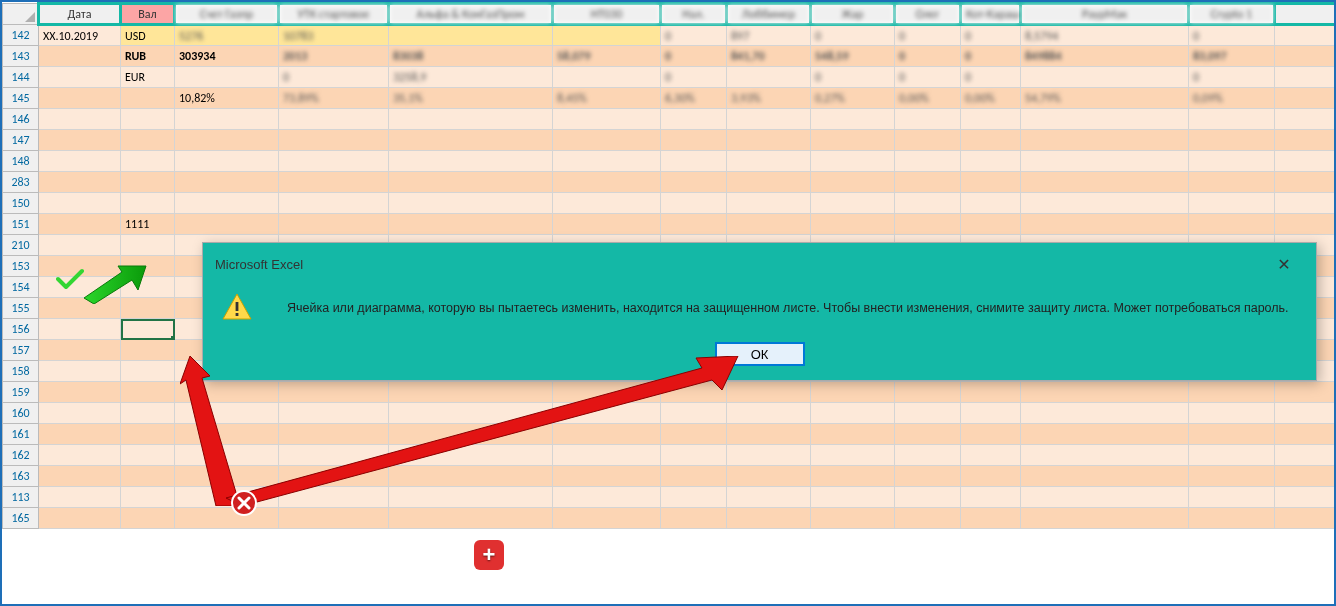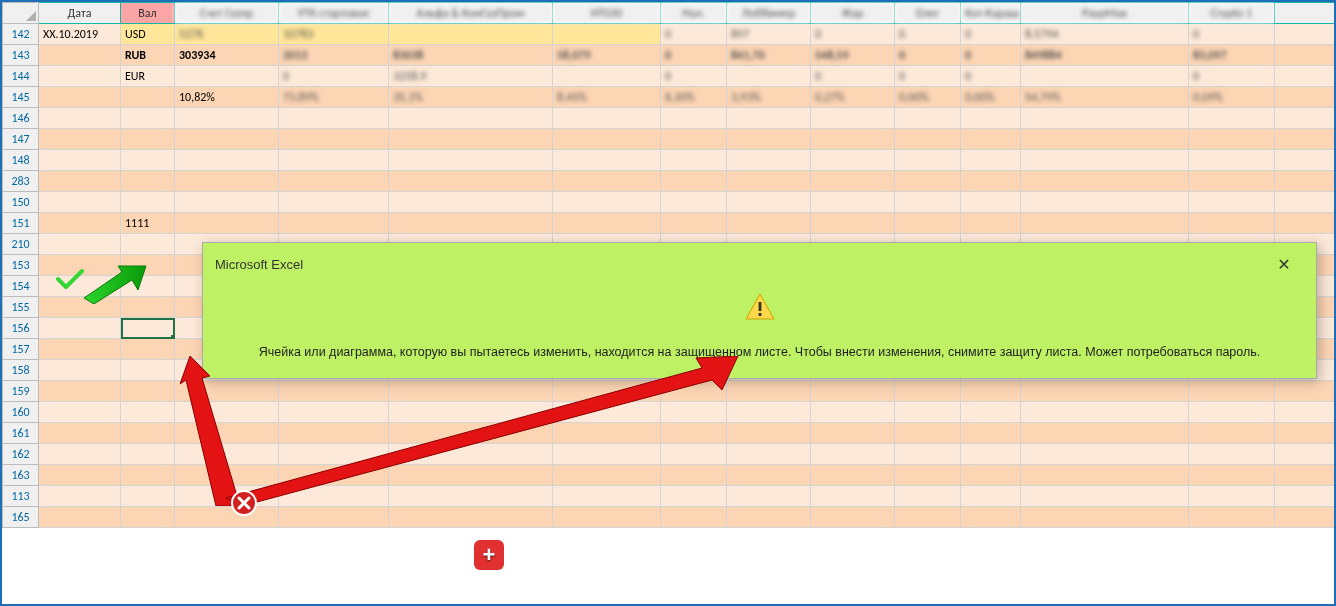--- a/index.html
+++ b/index.html
@@ -30,21 +30,21 @@
     padding: 0 4px;
     text-align: left;
     white-space: nowrap;
     overflow: hidden;
   }
   th {
     background: #f0f0f0;
     font-weight: normal;
     text-align: center;
     color: #333;
-    border: 1px solid #14b8a6;
+    border: 3px solid #14b8a6;
     position: relative;
   }
   th.active { background: #fca5a5; }
   .rowhdr {
     background: #f0f0f0;
     text-align: center;
     color: #0369a1;
     border: 1px solid #bbb;
     font-size: 12px;
   }
@@ -78,21 +78,21 @@
     width: 6px; height: 6px;
     background: #217346;
   }
   .blur { filter: blur(2px); color: #555; }
 
   
   .dialog {
     position: absolute;
     top: 240px; left: 200px;
     width: 1115px;
-    background: #bef264;
+    background: #14b8a6;
     border: 1px solid #aaa;
     box-shadow: 3px 3px 12px rgba(0,0,0,.25);
     z-index: 50;
     font-family: "Segoe UI", Arial, sans-serif;
   }
   .dlg-title {
     display: flex;
     justify-content: space-between;
     align-items: center;
     padding: 8px 12px;
@@ -102,22 +102,21 @@
   .dlg-close {
     width: 40px; height: 26px;
     display: flex; align-items: center; justify-content: center;
     font-size: 16px;
     cursor: pointer;
   }
   .dlg-body {
     display: flex;
     align-items: center;
     padding: 6px 18px 16px 18px;
-    gap: 18px;
-    flex-direction: column;
+    gap: 34px;
   }
   .warn-icon svg { width: 32px; height: 32px; }
   .dlg-msg { font-size: 12.5px; color: #222; line-height: 1.4; }
   .dlg-btns {
     text-align: center;
     padding: 0 0 14px 0;
   }
   .dlg-ok {
     width: 90px; height: 24px;
     border: 2px solid #0078d7;
@@ -623,20 +622,23 @@
   <div class="dlg-body">
     <span class="warn-icon">
       <svg viewBox="0 0 32 32">
           <polygon points="16,3 30,28 2,28" fill="#ffd94a" stroke="#c9a200" stroke-width="1"></polygon>
           <rect x="14.6" y="11" width="2.8" height="9" fill="#333"></rect>
           <rect x="14.6" y="22" width="2.8" height="3" fill="#333"></rect>
         </svg>
     </span>
     <span class="dlg-msg">Ячейка или диаграмма, которую вы пытаетесь изменить, находится на защищенном листе. Чтобы внести изменения, снимите защиту листа. Может потребоваться пароль.</span>
   </div>
+  <div class="dlg-btns">
+    <button class="dlg-ok">ОК</button>
+  </div>
 </div>
 
 <div class="checkmark">
   <svg viewBox="0 0 28 22">
       <polyline points="2,11 10,19 26,3" fill="none" stroke="#33d633" stroke-width="4" stroke-linecap="round" stroke-linejoin="round"></polyline>
     </svg>
 </div>
 <div class="arrow-green">
   <svg viewBox="0 0 70 40">
       <defs>

